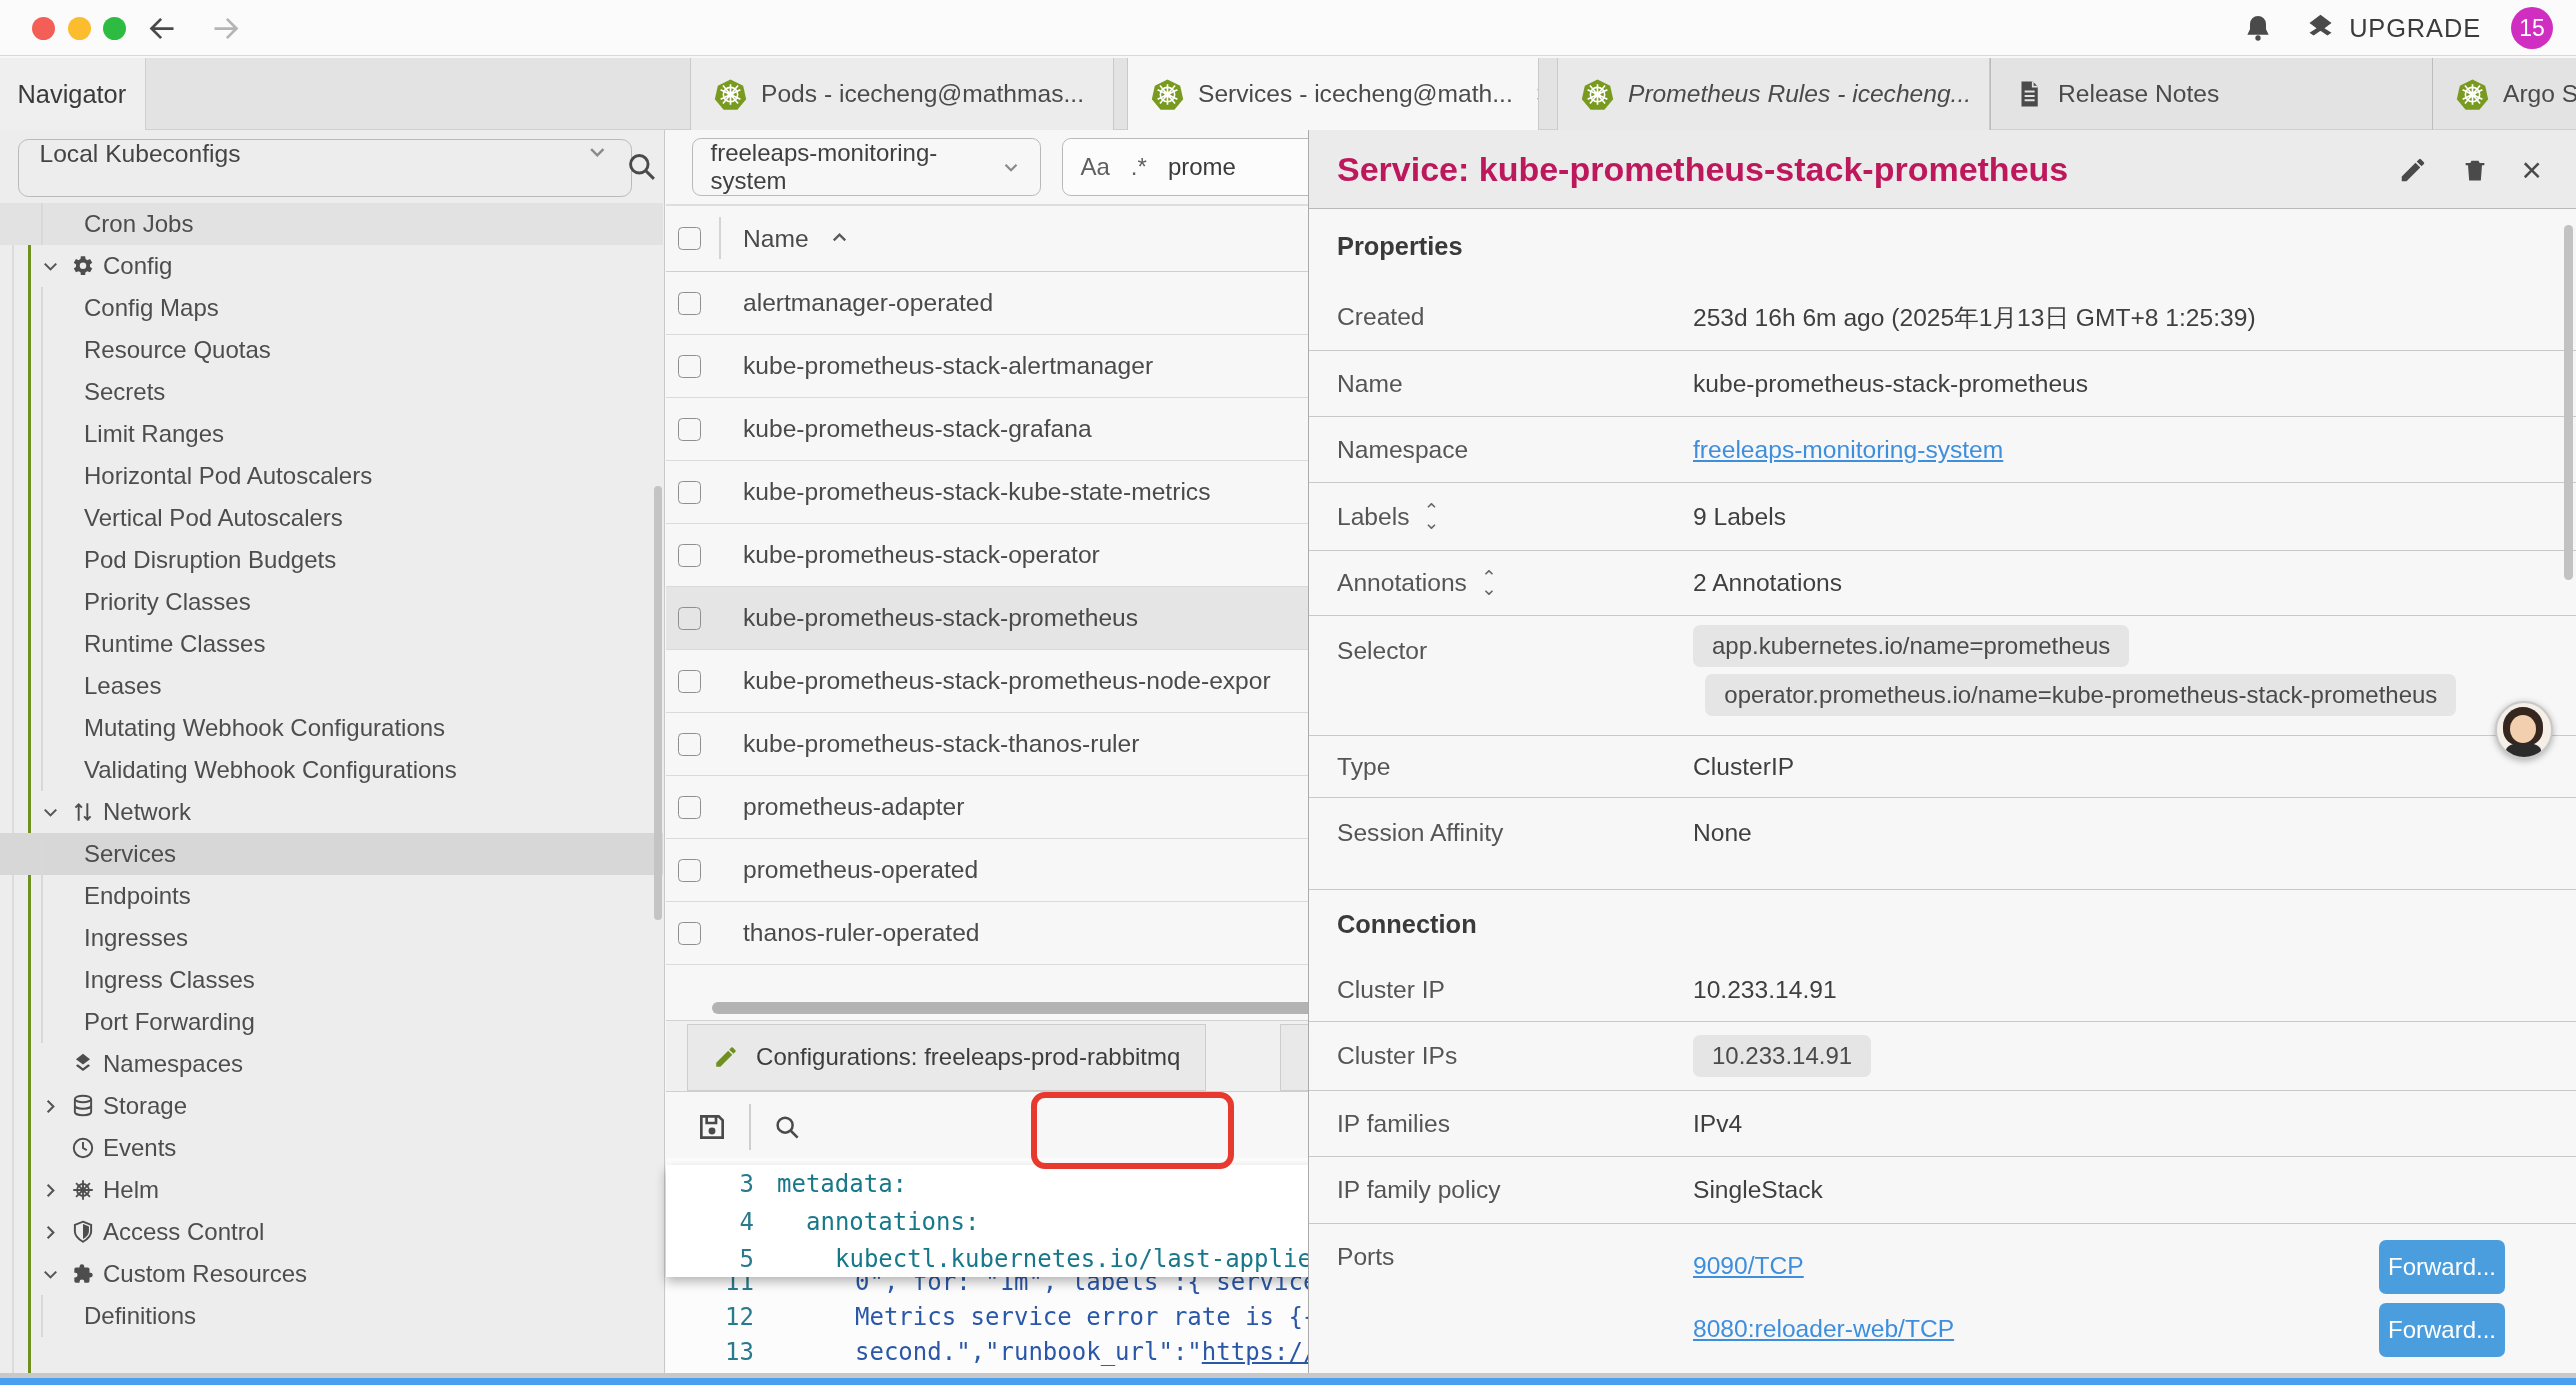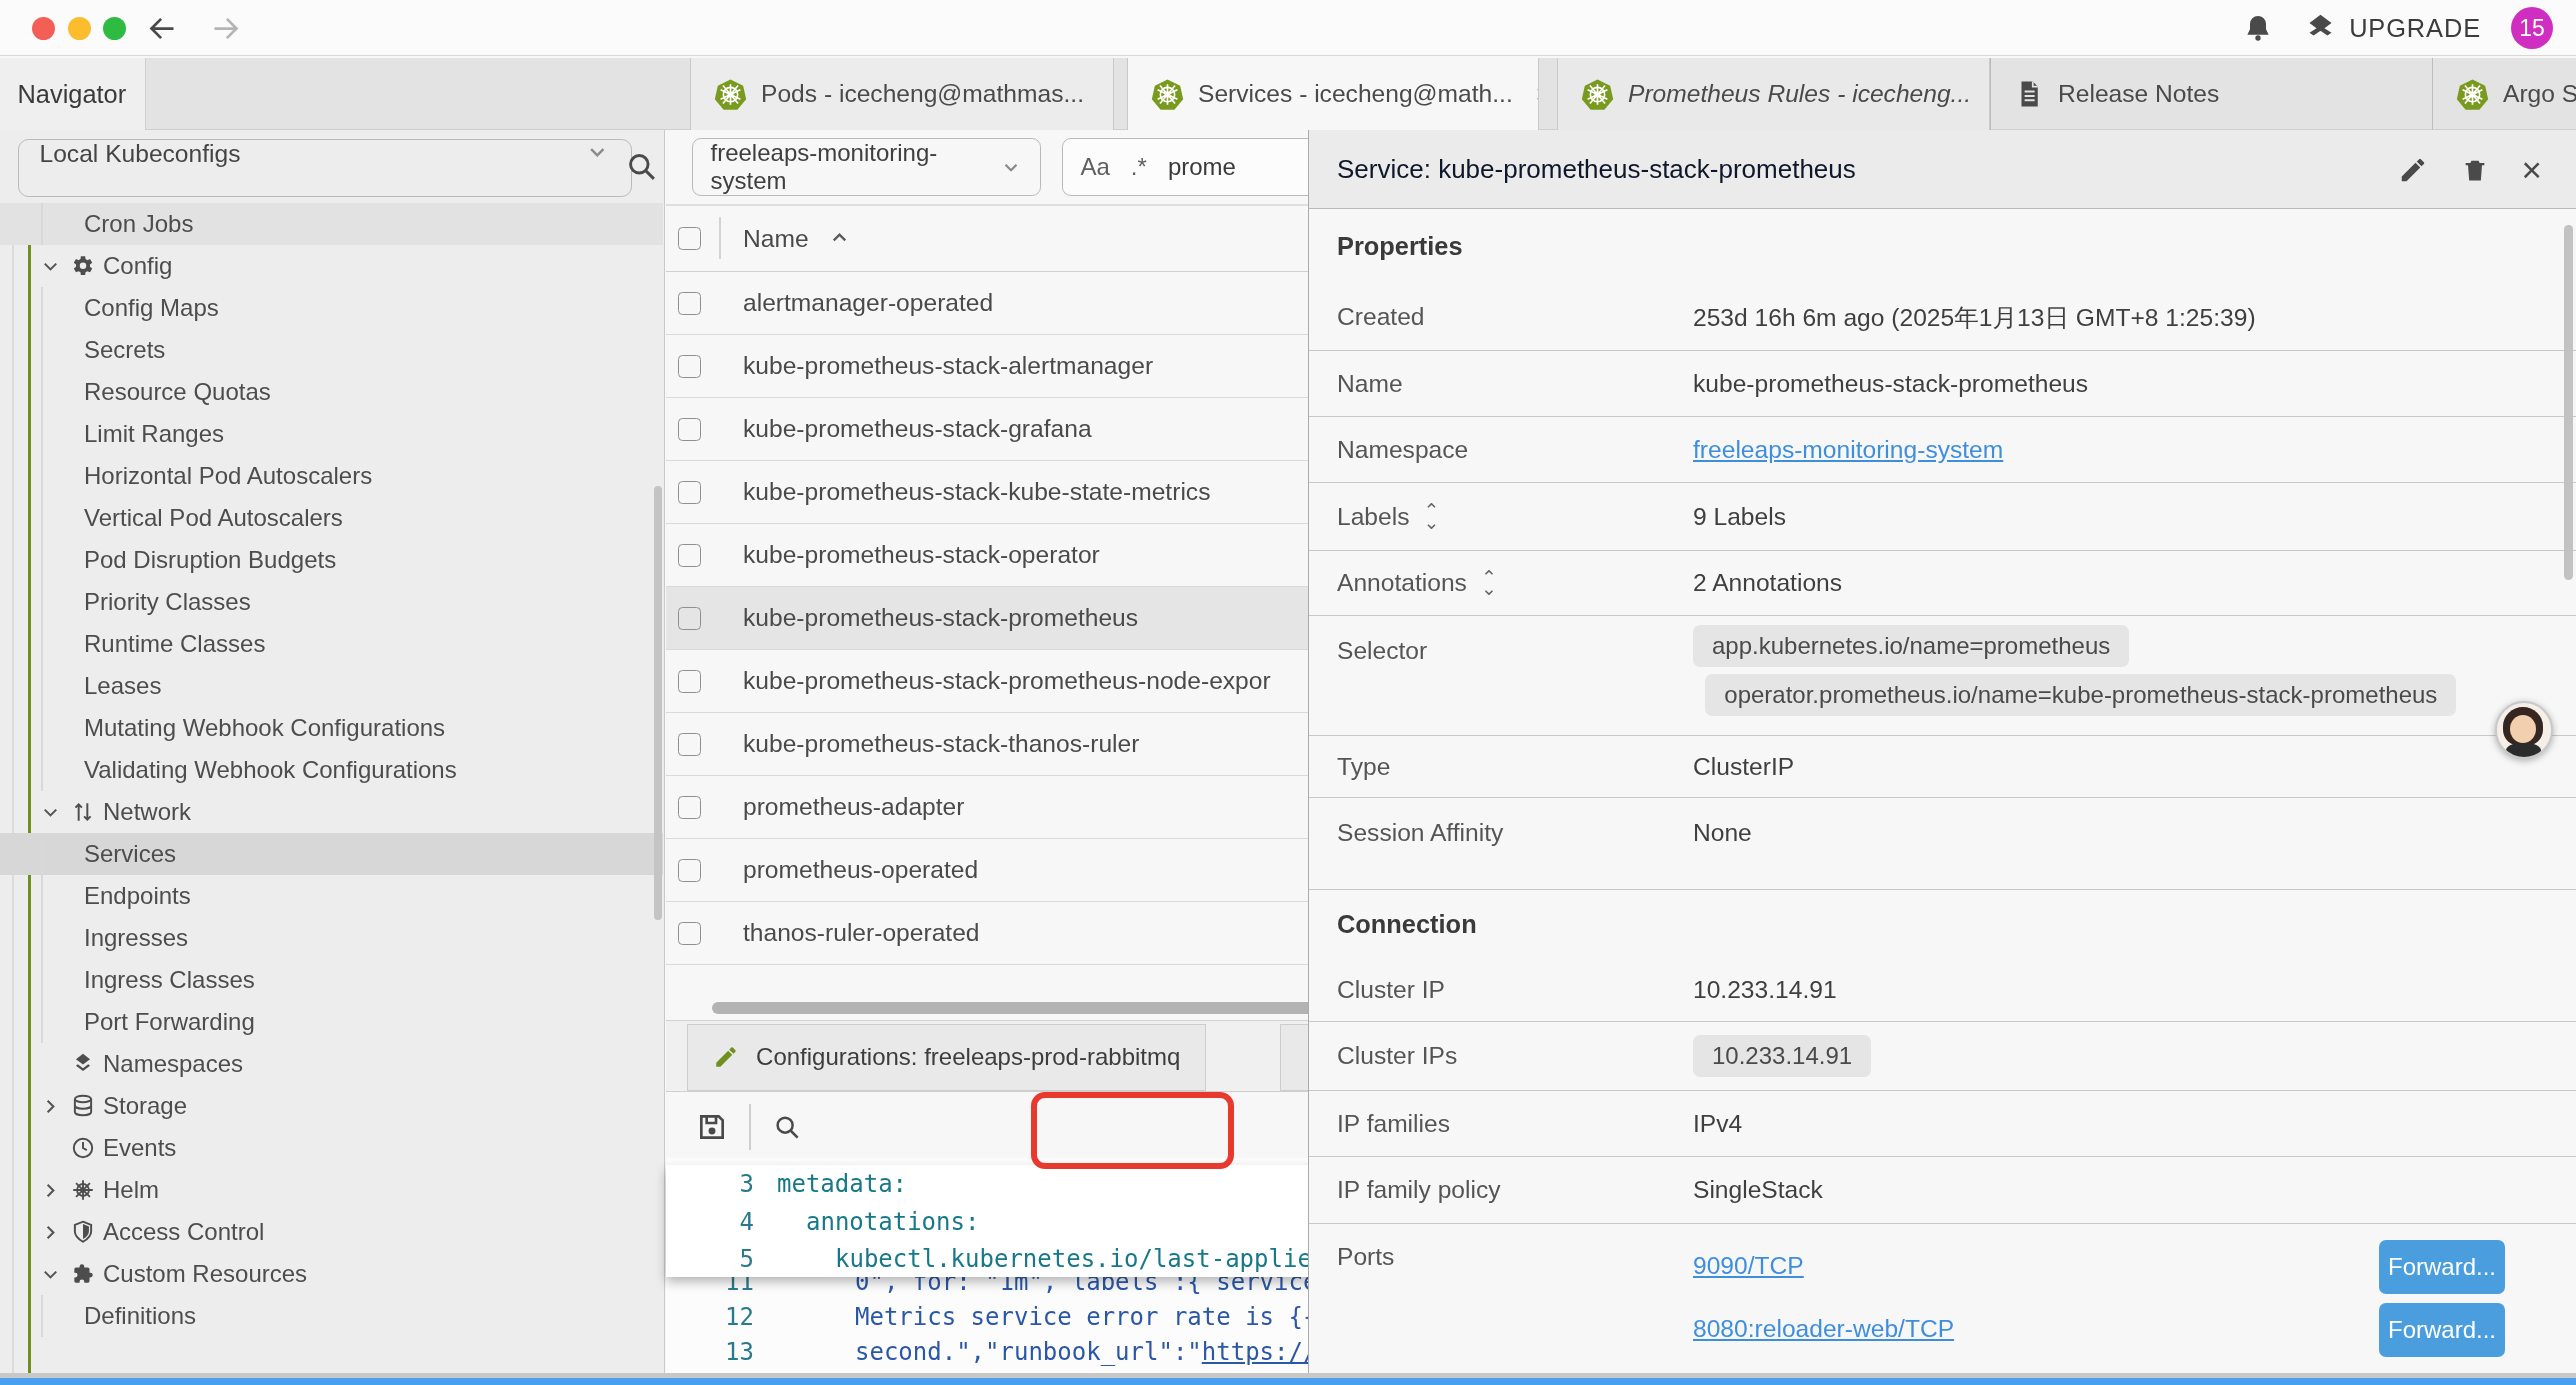--- a/index.html
+++ b/index.html
@@ -71,21 +71,21 @@
   .ekey { color:#17788a; }
   .eval { color:#2b57a8; }
   .elink { color:#2b57a8; text-decoration:underline; }
   #sticky { position:absolute; left:0; top:7px; width:1910px; height:112px; background:#ffffff; box-shadow:0 5.3px 10.5px rgba(0,0,0,0.28); z-index:3; }
   #ebody { position:absolute; left:0; top:0; width:1910px; height:227px; }
   .iguide { position:absolute; top:119px; bottom:0; width:1.8px; background:#dcdcdc; z-index:1; }
 
   
   #panel { position:absolute; left:1308px; top:130px; width:1268px; height:1256px; background:#f7f7f7; border-left:1.8px solid #ababab; z-index:5; overflow:hidden; }
   #panel-header { position:absolute; left:0; top:0; width:1268px; height:79px; background:#ebebeb; border-bottom:1.8px solid #b9b9b9; display:flex; align-items:center; }
-  #panel-title { margin-left:28px; font-size:26px; font-weight:normal; color:#0f172a; }
+  #panel-title { margin-left:28px; font-size:34px; font-weight:bold; color:#be185d; }
   #panel-actions { position:absolute; right:35px; top:0; height:79px; display:flex; align-items:center; gap:33px; }
   #panel-body { position:absolute; left:0; top:79px; width:1268px; height:1177px; }
   .prow { position:relative; width:1268px; border-bottom:1.8px solid #c9c9c9; }
   .prow.nb { border-bottom:none; }
   .plabel { position:absolute; left:28px; font-size:24.6px; color:#555; display:flex; align-items:center; gap:14px; }
   .pvalue { position:absolute; left:384px; font-size:24.6px; color:#3f3f3f; }
   .pheading { position:absolute; left:28px; font-size:25.4px; font-weight:bold; color:#3a3a3a; }
   .pvlink { color:#3e8ede; text-decoration:underline; }
   .chip { display:inline-block; background:#e5e5e5; border-radius:7px; padding:7px 19px; color:#4a4a4a; font-size:24px; }
   .vcenter { top:50%; transform:translateY(-50%); }
@@ -247,25 +247,25 @@
             </svg>
           </span>
           <span class="glabel">Config</span>
         </div>
         <div class="trow">
           <span class="cguide"></span>
           <span class="clabel">Config Maps</span>
         </div>
         <div class="trow">
           <span class="cguide"></span>
+          <span class="clabel">Resource Quotas</span>
+        </div>
+        <div class="trow">
+          <span class="cguide"></span>
           <span class="clabel">Secrets</span>
-        </div>
-        <div class="trow">
-          <span class="cguide"></span>
-          <span class="clabel">Resource Quotas</span>
         </div>
         <div class="trow">
           <span class="cguide"></span>
           <span class="clabel">Limit Ranges</span>
         </div>
         <div class="trow">
           <span class="cguide"></span>
           <span class="clabel">Horizontal Pod Autoscalers</span>
         </div>
         <div class="trow">

